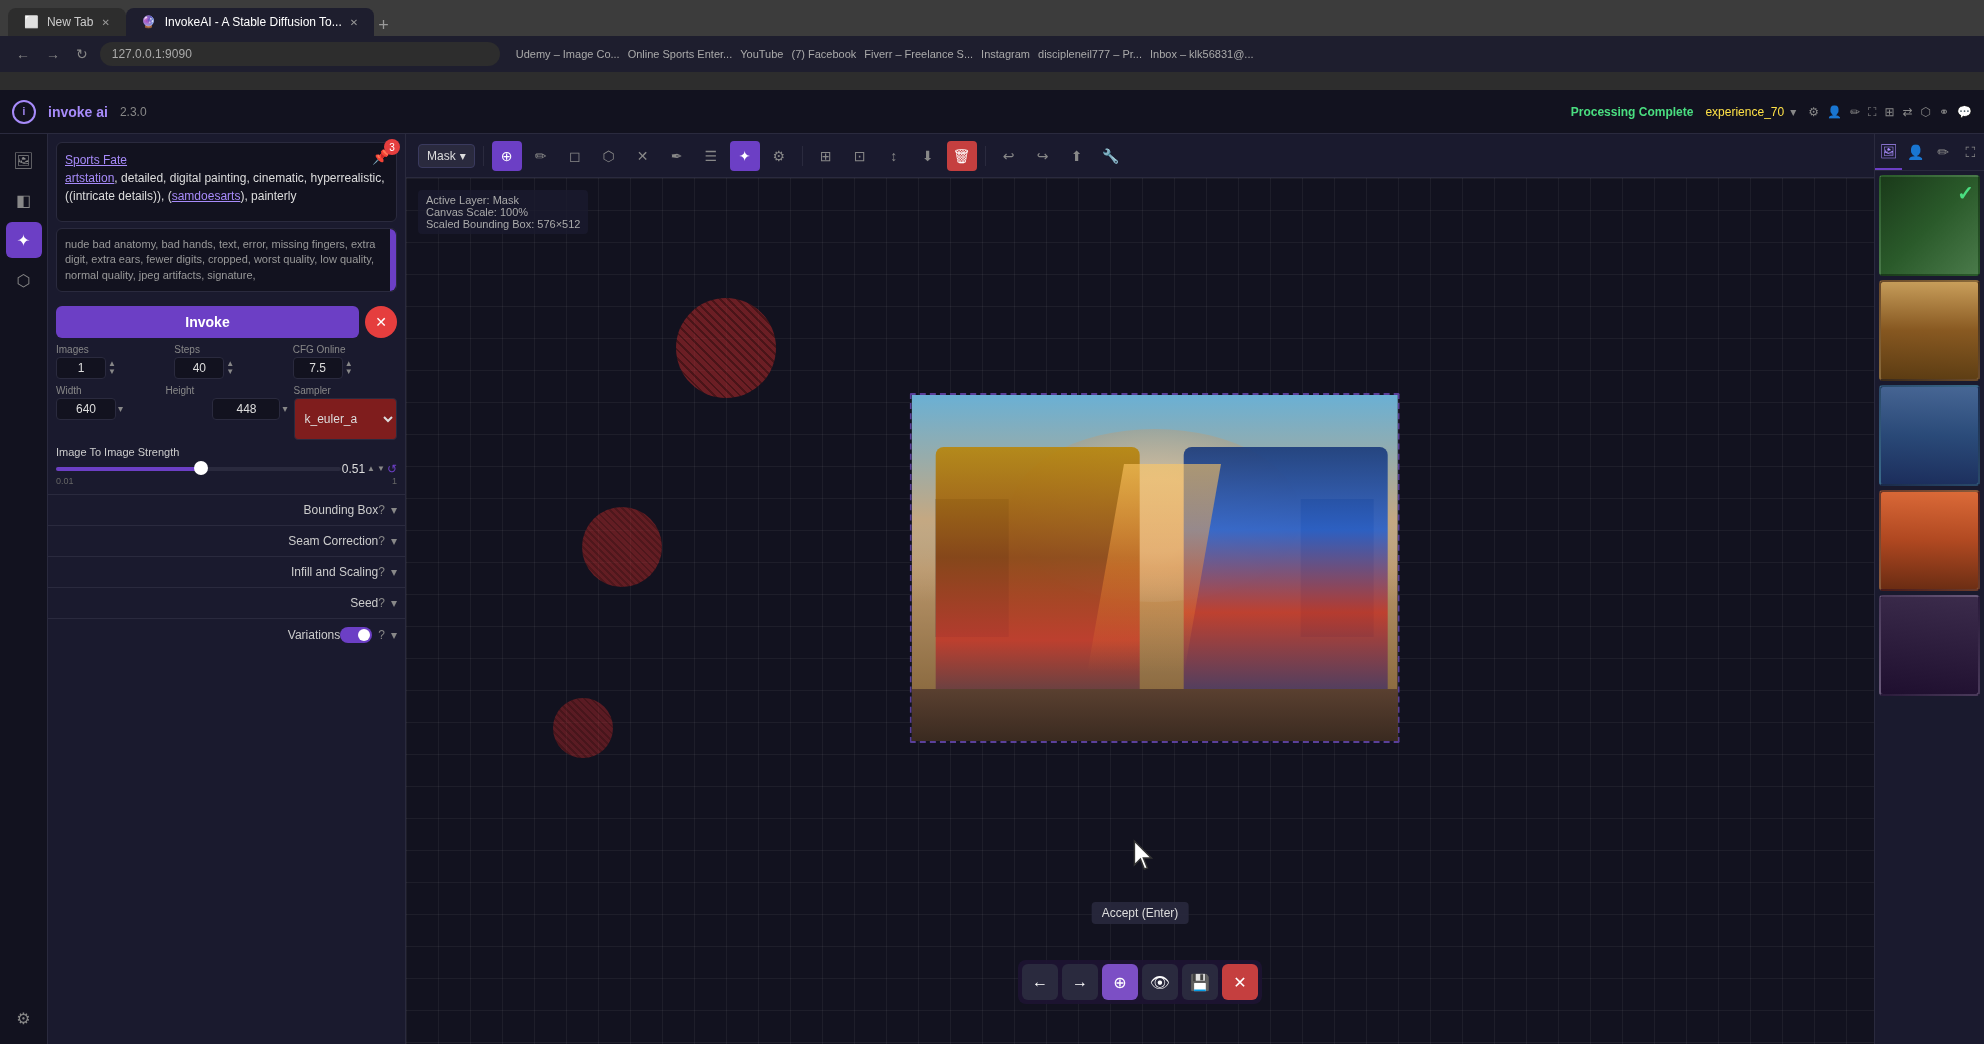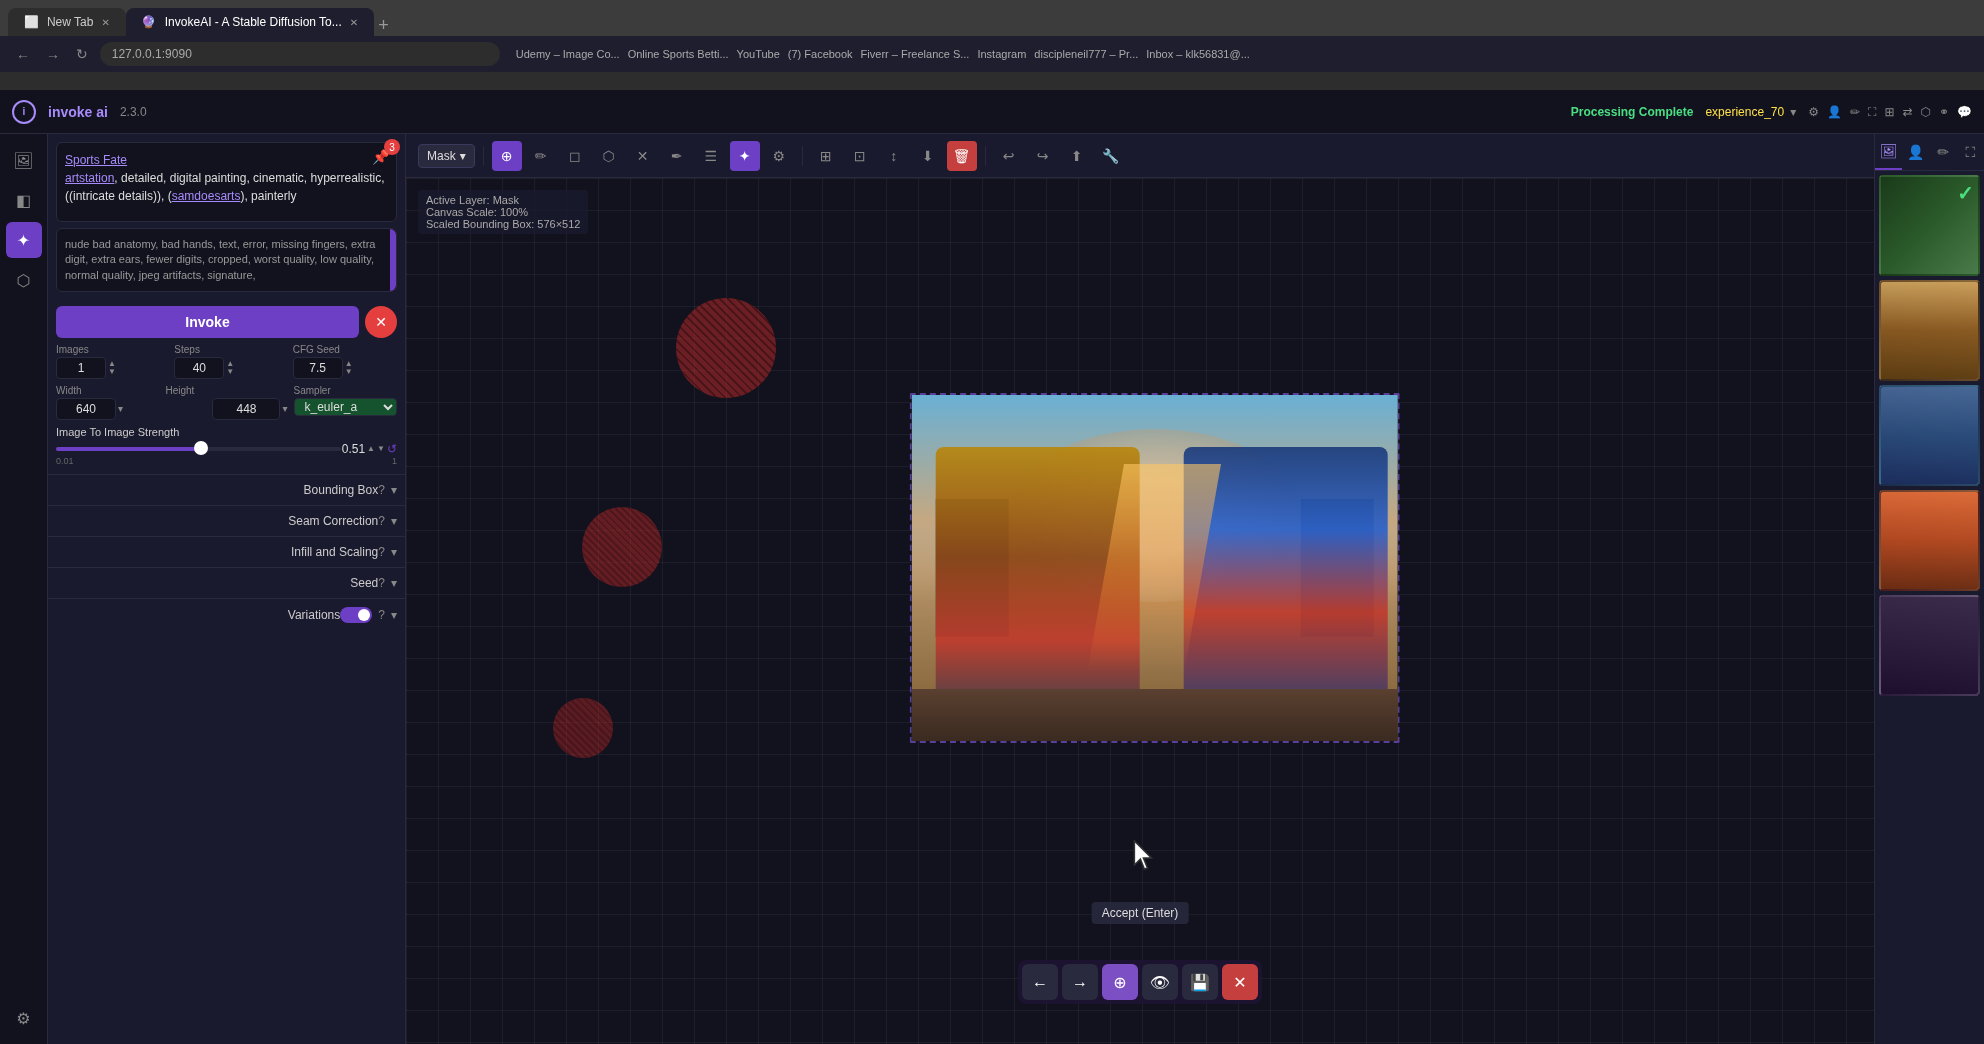--- a/index.html
+++ b/index.html
@@ -39,21 +39,21 @@
 
     .params-grid { display: grid; grid-template-columns: 1fr 1fr 1fr; gap: 14px; padding: 0 8px 6px; }
     .param-group { display: flex; flex-direction: column; gap: 2px; }
     .param-label { font-size: 10px; color: #888; }
     .param-input-row { display: flex; align-items: center; gap: 2px; }
     .param-input { background: #12121f; border: 1px solid #2a2a3e; border-radius: 4px; color: #ddd; width: 50px; padding: 3px 6px; font-size: 12px; text-align: center; }
     .param-spinners { display: flex; flex-direction: column; }
     .spin-btn { background: none; border: none; color: #888; font-size: 8px; cursor: pointer; line-height: 1; }
 
     .wh-row { display: grid; grid-template-columns: 1fr 1fr 1fr; gap: 6px; padding: 0 8px 6px; }
-    .select-input { background: #14532d; border: 1px solid #2a2a3e; border-radius: 4px; color: #ddd; padding: 0 6px; font-size: 12px; width: 100%; }
+    .select-input { background: #7f1d1d; border: 1px solid #2a2a3e; border-radius: 4px; color: #ddd; padding: 12px 6px; font-size: 12px; width: 100%; }
 
     .strength-section { padding: 0 8px 8px; }
     .strength-label { font-size: 11px; color: #ccc; margin-bottom: 4px; }
     .slider-row { display: flex; align-items: center; gap: 1px; }
     .slider-track { flex: 1; height: 4px; background: #2a2a3e; border-radius: 2px; position: relative; }
     .slider-fill { height: 100%; background: #6c3fc5; border-radius: 2px; width: 51%; }
     .slider-thumb { position: absolute; top: -6px; left: 51%; width: 14px; height: 14px; background: #fff; border-radius: 50%; transform: translateX(-50%); }
     .slider-range { display: flex; justify-content: space-between; font-size: 9px; color: #666; }
     .strength-val { font-size: 12px; color: #ddd; display: flex; align-items: center; gap: 2px; }
 
@@ -138,21 +138,21 @@
   </div>
   <div class="address-bar">
     <button class="nav-btn">←</button>
     <button class="nav-btn">→</button>
     <button class="nav-btn">↻</button>
     <div class="url-box">
       <span>127.0.0.1:9090</span>
     </div>
     <div class="bookmarks">
       <span class="bookmark">Udemy – Image Co...</span>
-      <span class="bookmark">Online Sports Betti...</span>
+      <span class="bookmark">Online Sports Enter...</span>
       <span class="bookmark">YouTube</span>
       <span class="bookmark">(7) Facebook</span>
       <span class="bookmark">Fiverr – Freelance S...</span>
       <span class="bookmark">Instagram</span>
       <span class="bookmark">discipleneil777 – Pr...</span>
       <span class="bookmark">Inbox – klk56831@...</span>
     </div>
   </div>
 </div>
 
@@ -229,21 +229,21 @@
           <span class="param-label">Steps</span>
           <div class="param-input-row">
             <input class="param-input" type="text" value="40" style="">
             <div class="param-spinners">
               <button class="spin-btn">▲</button>
               <button class="spin-btn">▼</button>
             </div>
           </div>
         </div>
         <div class="param-group">
-          <span class="param-label">CFG Seed</span>
+          <span class="param-label">CFG Online</span>
           <div class="param-input-row">
             <input class="param-input" type="text" value="7.5" style="">
             <div class="param-spinners">
               <button class="spin-btn">▲</button>
               <button class="spin-btn">▼</button>
             </div>
           </div>
         </div>
       </div>
 

